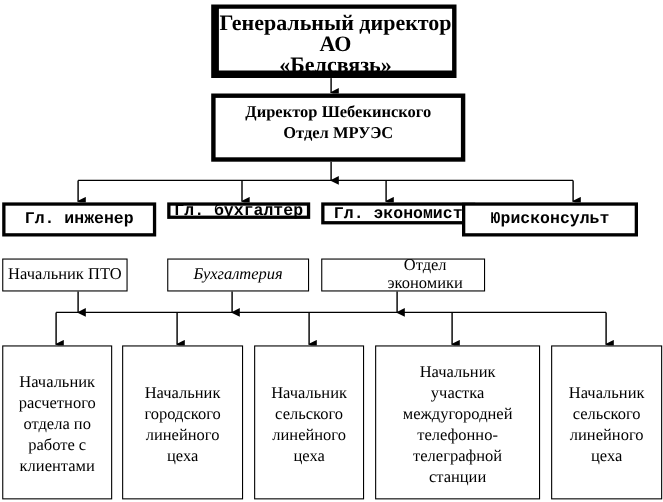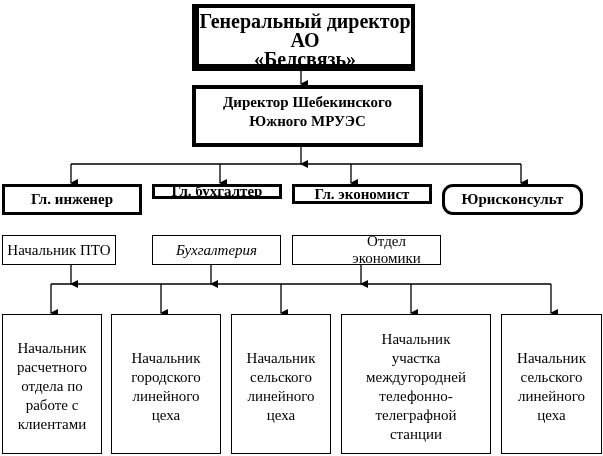--- a/index.html
+++ b/index.html
@@ -6,21 +6,21 @@
   body { width:603px; height:456px; position:relative; overflow:hidden;
          font-family:"Liberation Serif","DejaVu Serif",serif; color:#000; }
   .box { position:absolute; box-sizing:border-box; background:#fff;
          text-align:center; display:flex; justify-content:center; }
   .bold { font-weight:bold; }
   .top { border-style:solid; border-color:#000;
          border-width:4px 4px 7px 7px; align-items:flex-start;
          font-size:20px; line-height:19px; padding-top:4px; }
   .dir { border:4px solid #000; align-items:flex-start;
          font-size:15px; line-height:19px; padding-top:4px; }
-  .chief { border:3px solid #000; align-items:center; font-size:15px; }
+  .chief { border:3px solid #000; align-items:center; font-size:15px;font-family:Liberation Mono, monospace; }
   .dept { border:1px solid #000; align-items:center; font-size:15px; }
   .unit { border:1.5px solid #000; align-items:center;
           font-size:15px; line-height:19px; padding-top:5px; }
   .box span { display:block; white-space:pre-line; }
   svg#conn { position:absolute; left:0; top:0; }
 </style>
 </head>
 <body>
 
 <svg id="conn" width="603" height="456">
@@ -47,33 +47,33 @@
   <line x1="551" y1="284" x2="551" y2="313" stroke="#000" stroke-width="1.3" marker-end="url(#arr)"></line>
 </svg>
 
 <div class="box top bold" style="left:192px;top:4px;width:223px;height:67px;">
   <span>Генеральный директор АО
 «Белсвязь»</span>
 </div>
 
 <div class="box dir bold" style="left:192px;top:85px;width:231px;height:62px;">
   <span>Директор Шебекинского
-Южного МРУЭС</span>
+Отдел МРУЭС</span>
 </div>
 
 <div class="box chief bold" style="left:2px;top:184px;width:140px;height:31px;">
   <span>Гл. инженер</span>
 </div>
 <div class="box chief bold" style="left:152px;top:184px;width:130px;height:15px;">
   <span>Гл. бухгалтер</span>
 </div>
 <div class="box chief bold" style="left:292px;top:184px;width:140px;height:20px;">
   <span>Гл. экономист</span>
 </div>
-<div class="box chief bold" style="left:442px;top:184px;width:141px;height:31px;border-radius:11px;">
+<div class="box chief bold" style="left:420px;top:184px;width:160px;height:31px;">
   <span>Юрисконсульт</span>
 </div>
 
 <div class="box dept" style="left:2px;top:235px;width:114px;height:30px;">
   <span>Начальник ПТО</span>
 </div>
 <div class="box dept" style="left:152px;top:235px;width:129px;height:30px;font-style:italic;">
   <span>Бухгалтерия</span>
 </div>
 <div class="box dept" style="left:292px;top:235px;width:149px;height:30px;padding-left:40px;">

